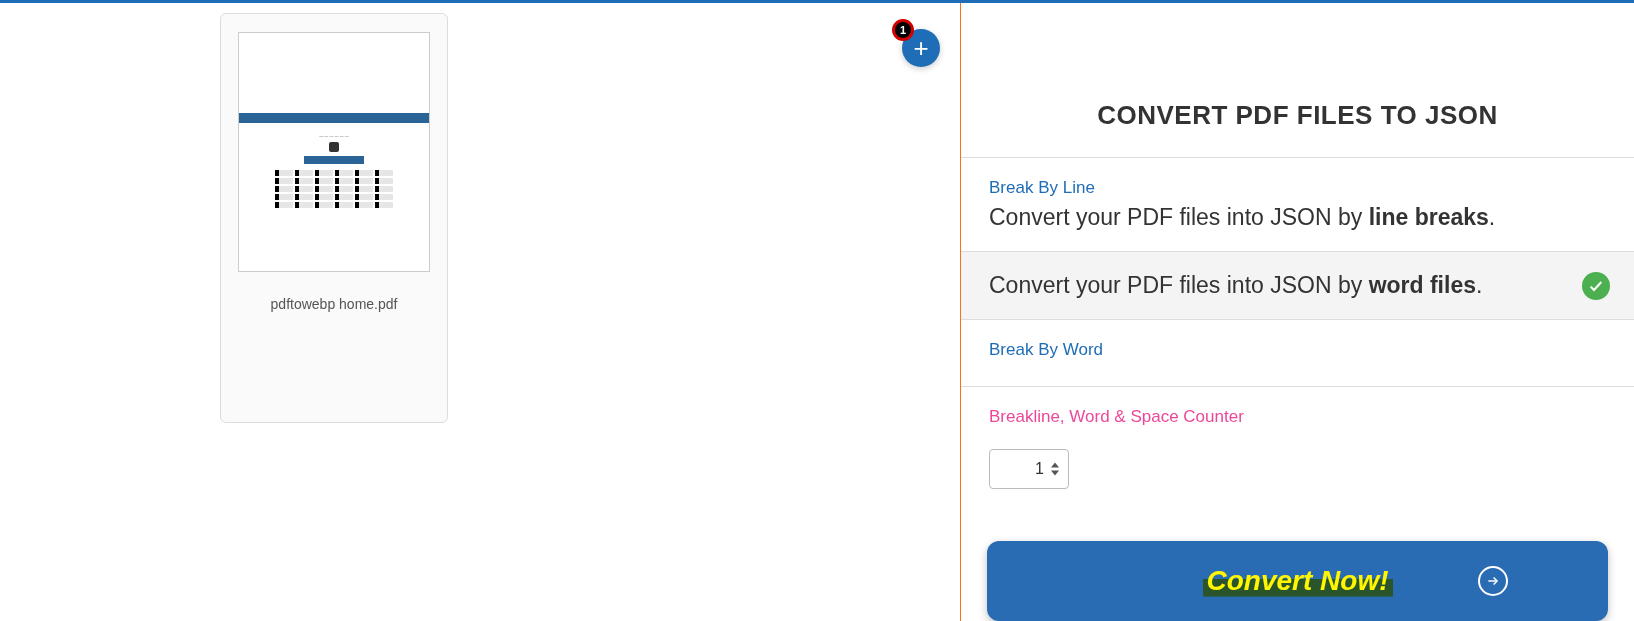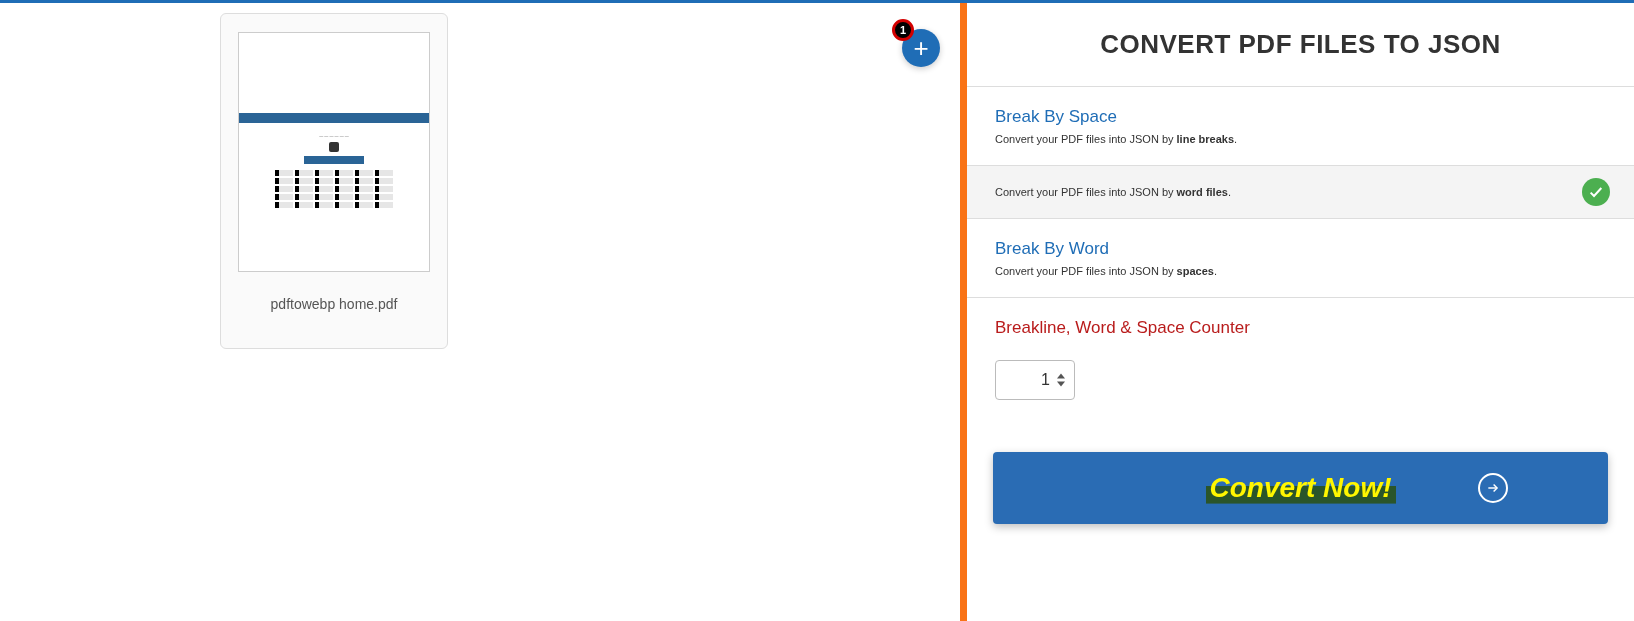--- a/index.html
+++ b/index.html
@@ -12,27 +12,28 @@
       border-top: 3px solid #1f6db6;
     }
     .container { display: flex; height: 618px; }
     .left-panel {
       flex: 0 0 960px;
       position: relative;
       padding: 10px 0 0 0;
     }
     .right-panel {
       flex: 1;
-      border-left: 7px solid #f97316;
+      border-left: 1px solid #f97316;
       display: flex;
       flex-direction: column;
+      justify-content: flex-end;
     }
     .file-card {
       width: 228px;
-      height: 336px;
+      height: 410px;
       margin-left: 220px;
       border: 1px solid #ddd;
       border-radius: 6px;
       background: #fafafa;
       padding: 18px 18px 10px 18px;
       display: flex;
       flex-direction: column;
       align-items: center;
     }
     .thumb {
@@ -106,65 +107,65 @@
       position: relative;
     }
     .option.active { background: #f4f4f4; }
     .option-title {
       color: #1f6db6;
       font-size: 17px;
       margin-bottom: 6px;
     }
     .option-desc {
       color: #333;
-      font-size: 11px;
+      font-size: 23px;
     }
     .option-desc .bold { font-weight: 700; }
     .check-icon {
       position: absolute;
       right: 24px;
       top: 50%;
       transform: translateY(-50%);
       width: 28px;
       height: 28px;
       border-radius: 50%;
       background: #4CAF50;
       display: flex;
       align-items: center;
       justify-content: center;
     }
     .check-icon svg { width:16px;height:16px;fill:none;stroke:#fff;stroke-width:3;}
     .counter-block {
       padding: 20px 28px 0 28px;
     }
     .counter-label {
-      color: #b91c1c;
+      color: #ec4899;
       font-size: 17px;
       margin-bottom: 22px;
     }
     .counter-input {
       width: 80px;
       height: 40px;
       border: 1px solid #bbb;
       border-radius: 4px;
       display: flex;
       align-items: center;
       padding: 0 8px;
       justify-content: space-between;
     }
     .counter-input .val { font-size:16px;color:#333;flex:1;text-align:right;padding-right:6px;}
     .spin { display:flex;flex-direction:column;gap:0;}
     .spin div { width:10px;height:8px;display:flex;align-items:center;justify-content:center;cursor:pointer;}
     .spin svg{width:8px;height:6px;fill:#555;}
     .convert-wrap { padding: 52px 26px 0 26px; }
     .convert-btn {
       width: 100%;
-      height: 72px;
+      height: 80px;
       background: #2a6cb4;
-      border-radius: 4px;
+      border-radius: 12px;
       display: flex;
       align-items: center;
       justify-content: center;
       gap: 80px;
       box-shadow: 0 3px 8px rgba(0,0,0,0.25);
       cursor: pointer;
       position: relative;
     }
     .convert-btn .lbl {
       font-size: 28px;
@@ -242,42 +243,39 @@
     <div class="add-button">
       <span>+</span>
       <div class="add-badge">1</div>
     </div>
   </div>
 
   <div class="right-panel">
     <div class="panel-title">CONVERT PDF FILES TO JSON</div>
 
     <div class="option">
-      <div class="option-title">Break By Space</div>
+      <div class="option-title">Break By Line</div>
       <div class="option-desc">
         <span>Convert your PDF files into JSON by </span><span class="bold">line breaks</span><span>.</span>
       </div>
     </div>
 
     <div class="option active">
       <div class="option-desc">
         <span>Convert your PDF files into JSON by </span><span class="bold">word files</span><span>.</span>
       </div>
       <div class="check-icon">
         <svg viewBox="0 0 24 24">
             <polyline points="4,13 9,18 20,6"></polyline>
           </svg>
       </div>
     </div>
 
     <div class="option">
       <div class="option-title">Break By Word</div>
-      <div class="option-desc">
-        <span>Convert your PDF files into JSON by </span><span class="bold">spaces</span><span>.</span>
-      </div>
     </div>
 
     <div class="counter-block">
       <div class="counter-label">Breakline, Word &amp; Space Counter</div>
       <div class="counter-input">
         <div class="val">1</div>
         <div class="spin">
           <div>
               <svg viewBox="0 0 10 6">
                 <polygon points="0,6 5,0 10,6"></polygon>

